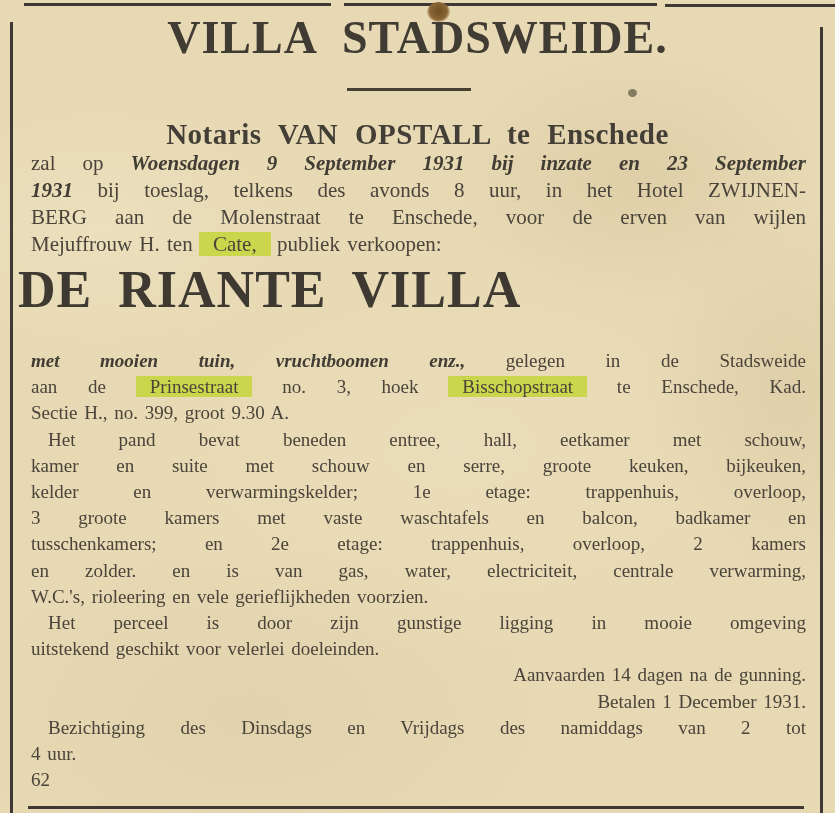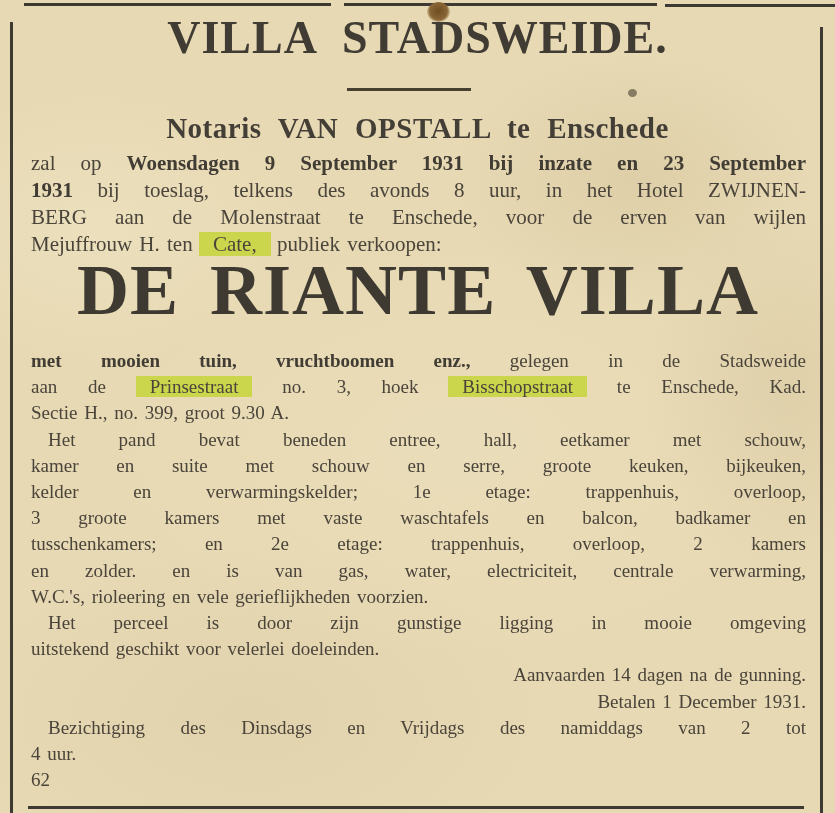--- a/index.html
+++ b/index.html
@@ -41,47 +41,46 @@
     text-align: center;
     font-size: 46px; font-weight: 700; line-height: 52px;
     letter-spacing: 1px; word-spacing: 14px;
     color: #403b33;
   }
   .divider {
     position: absolute; top: 88px; left: 347px; width: 124px; height: 3px;
     background: #45402f;
   }
   .notary {
-    position: absolute; top: 112px; left: 30px; width: 775px; margin: 0;
+    position: absolute; top: 118px; left: 30px; width: 775px; margin: 0;
     text-align: center;
     font-size: 29px; font-weight: 700; line-height: 32px;
     word-spacing: 9px; letter-spacing: 0.5px;
     color: #433e36;
   }
 
   .intro {
     position: absolute; top: 150px; left: 31px; width: 775px;
     font-size: 21px; line-height: 27px; word-spacing: 2px;
   }
   .bodycol {
     position: absolute; top: 348px; left: 31px; width: 775px;
     font-size: 19px; line-height: 26.2px; word-spacing: 2px;
   }
   .ln { white-space: normal; }
   .j  { text-align: justify; text-align-last: justify; }
   .ind { text-indent: 17px; text-align: right; }
-  b, .bold { font-weight: 700; color: #413c34; }
+  b, .bold { font-weight: 700; color: #413c34; font-style: italic; }
   .hl {
     background: #ccd64c; color: inherit;
     padding: 0 14px; margin: 0 -1px;
   }
   .headline {
     position: absolute; top: 252px; left: 18px; width: 800px; margin: 0;
-    text-align: center;
-    font-size: 72px; font-weight: 700; line-height: 76px;
+    font-size: 52px; font-weight: 700; line-height: 76px;
     letter-spacing: 1px; word-spacing: 12px;
     color: #3e3a32;
   }
   .info-row {
     display: flex; justify-content: space-between; align-items: baseline;
   }
   .info-row .ind { padding-left: 17px; text-indent: 0; }
 </style>
 </head>
 <body>

